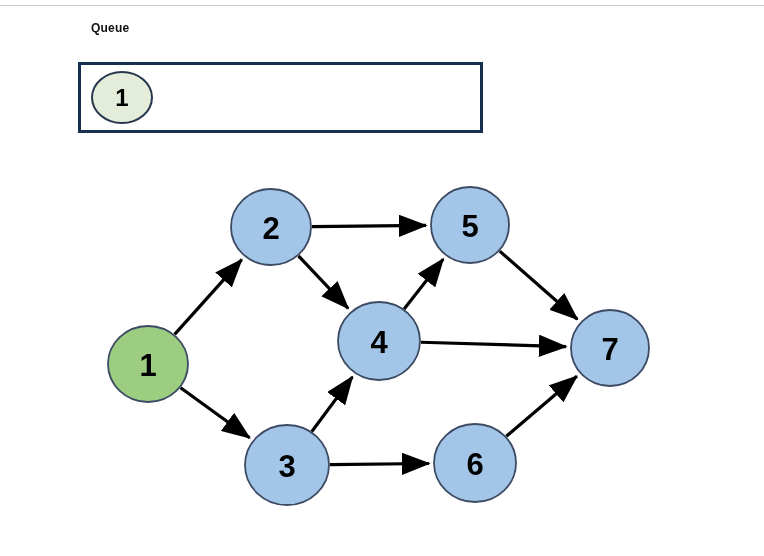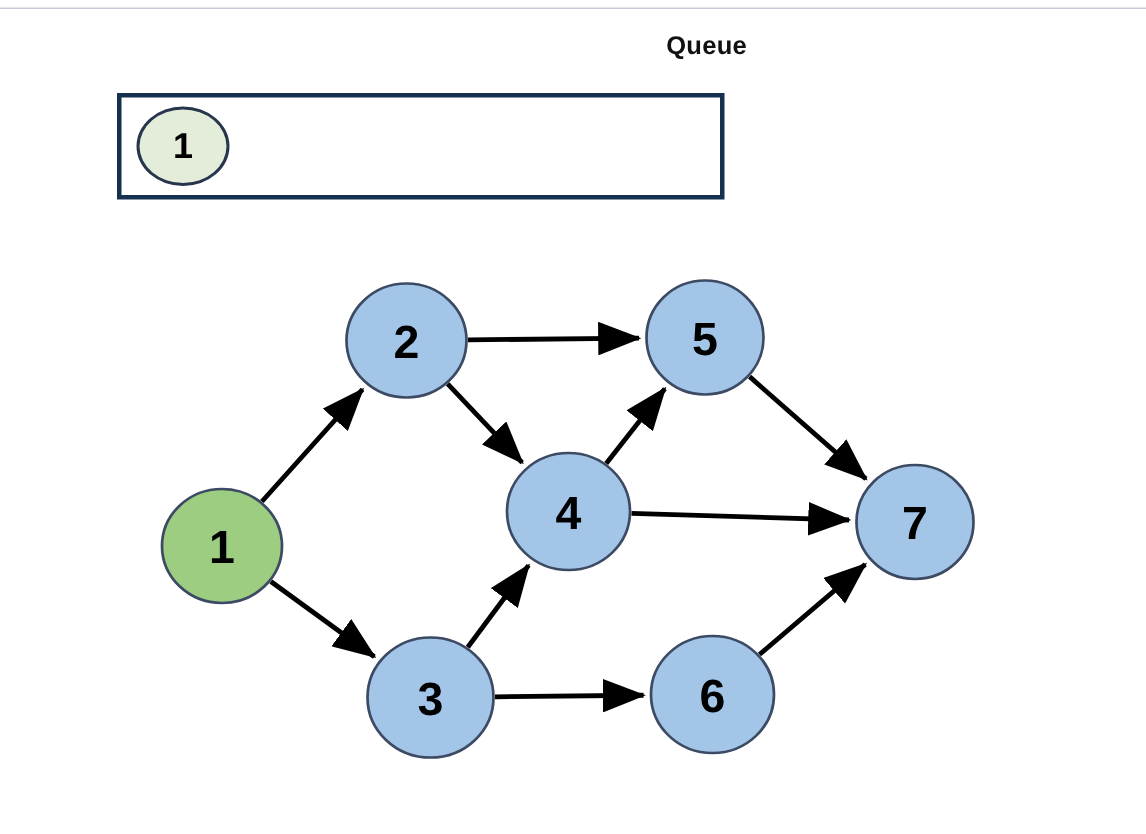--- a/index.html
+++ b/index.html
@@ -22,27 +22,26 @@
     height: 1px;
     background: #c8cbd6;
   }
   #queue-section {
     position: absolute;
     left: 78px;
     top: 22px;
     width: 420px;
   }
   #queue-title {
-    font-size: 17px;
+    font-size: 12px;
     font-weight: bold;
     color: #111111;
     letter-spacing: 0.2px;
     margin: 0 0 9px 13px;
     line-height: 1.1;
-    text-align: right;
   }
   #queue-box {
     position: absolute;
     left: 78px;
     top: 62px;
     width: 405px;
     height: 71px;
     border: 3px solid #16304f;
     box-sizing: border-box;
     background: #ffffff;

